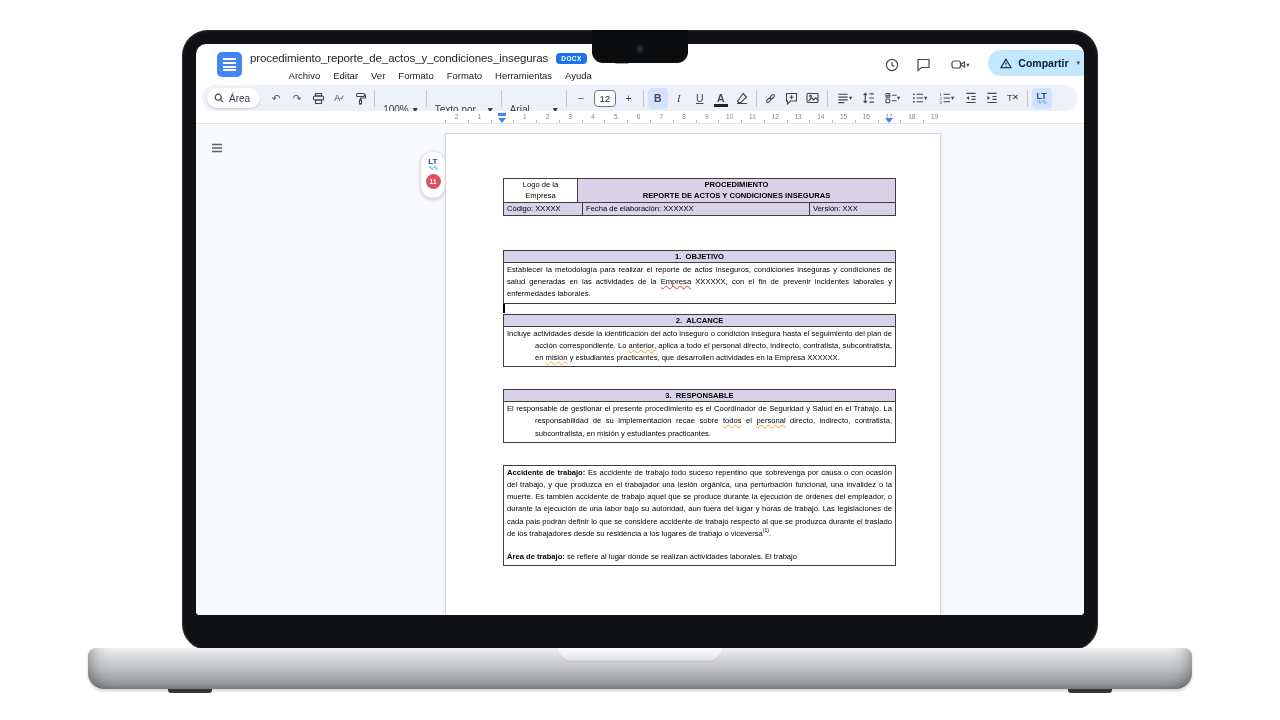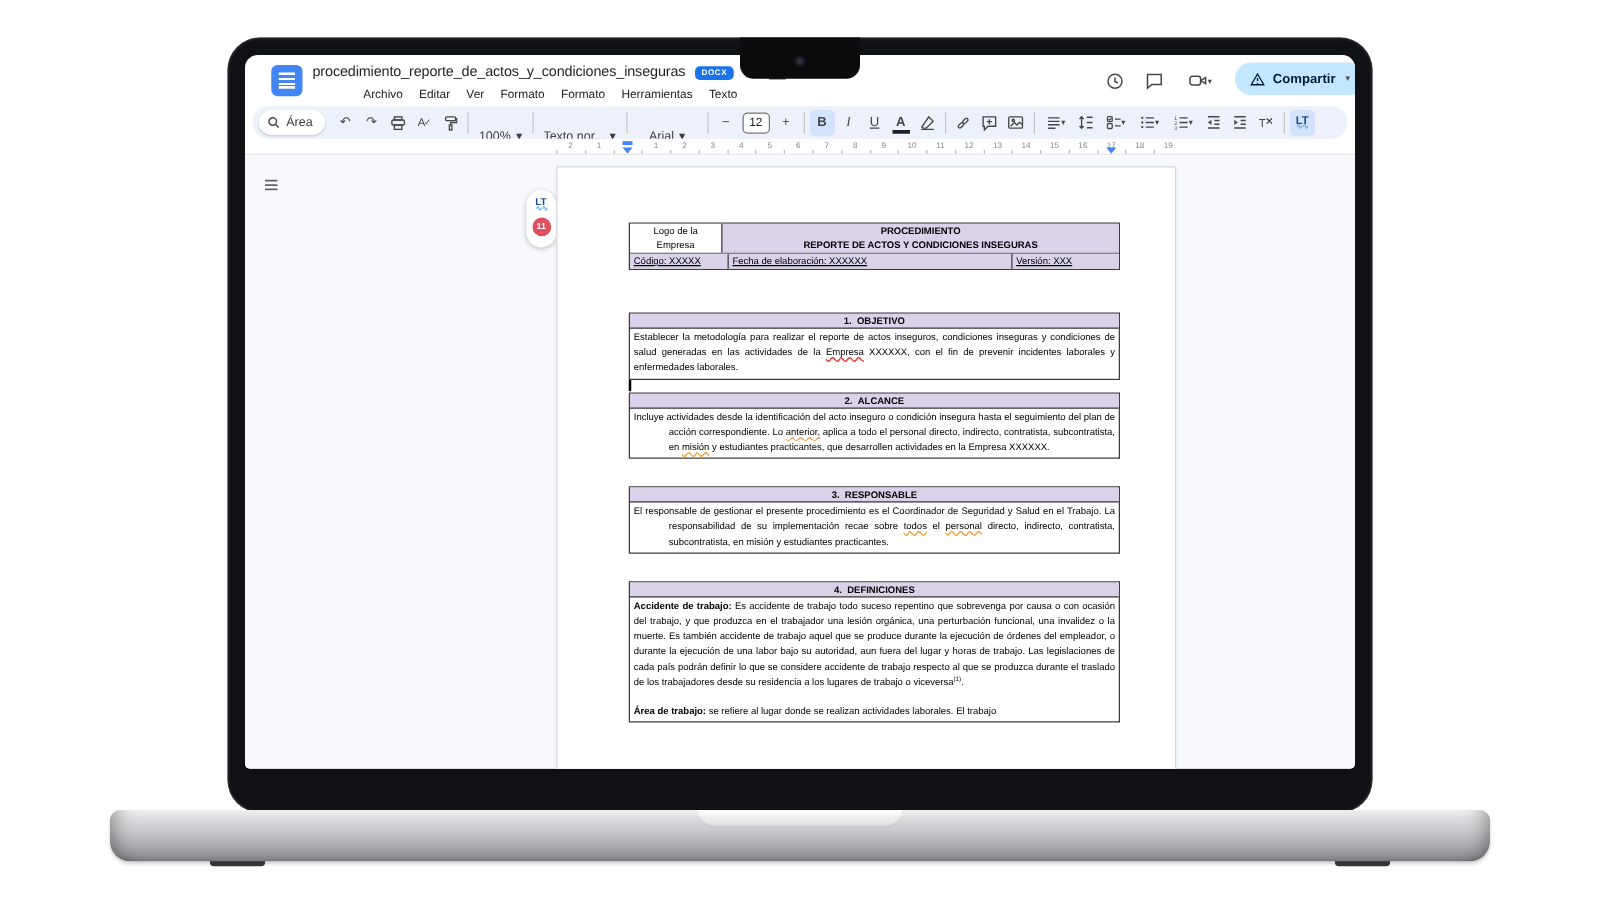--- a/index.html
+++ b/index.html
@@ -90,21 +90,21 @@
   .page{position:absolute;left:249px;top:8px;width:496px;height:582px;background:#fff;
     border:1px solid #d4d7dc;border-bottom:none;box-shadow:0 1px 4px rgba(0,0,0,.08);
     padding:44px 44px 0 57px;overflow:hidden;}
   .doc{font-size:7.6px;line-height:12.2px;color:#000;}
 
   .htable{border:1px solid #3d3d3d;margin-bottom:34px;}
   .hrow1{display:grid;grid-template-columns:73px 1fr;}
   .hrow1 .logo{background:#fff;text-align:center;line-height:10.5px;padding:1px 0;}
   .hrow1 .ttl{background:#d9d2e9;border-left:1px solid #3d3d3d;text-align:center;font-weight:bold;line-height:10.5px;padding:1px 0;}
   .hrow2{display:grid;grid-template-columns:78px 1fr 86px;border-top:1px solid #3d3d3d;}
-  .hrow2 div{background:#d9d2e9;padding:1px 3px;line-height:10px;text-decoration:underline;}
+  .hrow2 div{background:#d9d2e9;padding:1px 3px;line-height:10px;}
   .hrow2 div+div{border-left:1px solid #3d3d3d;}
 
   .stable{border:1px solid #3d3d3d;}
   .shead{background:#d9d2e9;border-bottom:1px solid #3d3d3d;text-align:center;font-weight:bold;
     line-height:11px;padding:0;}
   .sbody{padding:1px 3px 2px 3px;}
   .para{text-align:justify;}
   .para.hang{padding-left:28px;text-indent:-28px;}
   .para.spacer{height:11px;}
   .b{font-weight:bold;}
@@ -140,21 +140,21 @@
                 </svg>
               </span>
             </div>
             <div class="menurow">
                 <span>Archivo</span>
                 <span>Editar</span>
                 <span>Ver</span>
                 <span>Formato</span>
                 <span>Formato</span>
                 <span>Herramientas</span>
-                <span>Texto</span>
+                <span>Ayuda</span>
               </div>
           </div>
         </div>
         <div class="hdr-right">
           <span class="hicon">
             <svg width="16" height="16" viewBox="0 0 16 16" fill="none" stroke="#444746" stroke-width="1.2">
               <circle cx="8" cy="8" r="5.6"></circle>
                 <path d="M8 5 v3.2 l2.2 1.2"></path>
             </svg>
           </span>
@@ -210,21 +210,21 @@
         <div class="dd">
           <span>100%</span>
             <span class="caret">▾</span>
         </div>
         <div class="sep"></div>
         <div class="dd">
           <span>Texto nor...</span>
             <span class="caret">▾</span>
         </div>
         <div class="sep"></div>
-        <div class="dd" style="min-width:56px;justify-content:center">
+        <div class="dd" style="min-width:56px;justify-content:space-between">
           <span>Arial</span>
             <span class="caret">▾</span>
         </div>
         <div class="sep"></div>
         <div class="tb">−</div>
         <div class="sizebox">12</div>
         <div class="tb">+</div>
         <div class="sep"></div>
         <div class="tb active bold">B</div>
         <div class="tb ital">I</div>
@@ -429,21 +429,20 @@
           <div class="stable">
             <div class="shead">3.&nbsp;&nbsp;RESPONSABLE</div>
             <div class="sbody">
                 <div class="para hang"><span>El responsable de gestionar el presente procedimiento es el Coordinador de Seguridad y Salud en el Trabajo. La responsabilidad de su implementación recae sobre </span><span class="sq-orange">todos</span><span> el </span><span class="sq-orange">personal</span><span> directo, indirecto, contratista, subcontratista, en misión y estudiantes practicantes.</span></div>
               </div>
           </div>
 
           <div class="gap22"></div>
 
           <div class="stable">
-            <div class="shead">4.&nbsp;&nbsp;DEFINICIONES</div>
             <div class="sbody">
                 <div class="para"><span class="b">Accidente de trabajo:</span><span> Es accidente de trabajo todo suceso repentino que sobrevenga por causa o con ocasión del trabajo, y que produzca en el trabajador una lesión orgánica, una perturbación funcional, una invalidez o la muerte. Es también accidente de trabajo aquel que se produce durante la ejecución de órdenes del empleador, o durante la ejecución de una labor bajo su autoridad, aun fuera del lugar y horas de trabajo. Las legislaciones de cada país podrán definir lo que se considere accidente de trabajo respecto al que se produzca durante el traslado de los trabajadores desde su residencia a los lugares de trabajo o viceversa</span><span class="sup">(1)</span><span>.</span></div>
                 <div class="para spacer"></div>
                 <div class="para"><span class="b">Área de trabajo:</span><span> se refiere al lugar donde se realizan actividades laborales. El trabajo</span></div>
               </div>
           </div>
 
         </div>
       </div>
 

